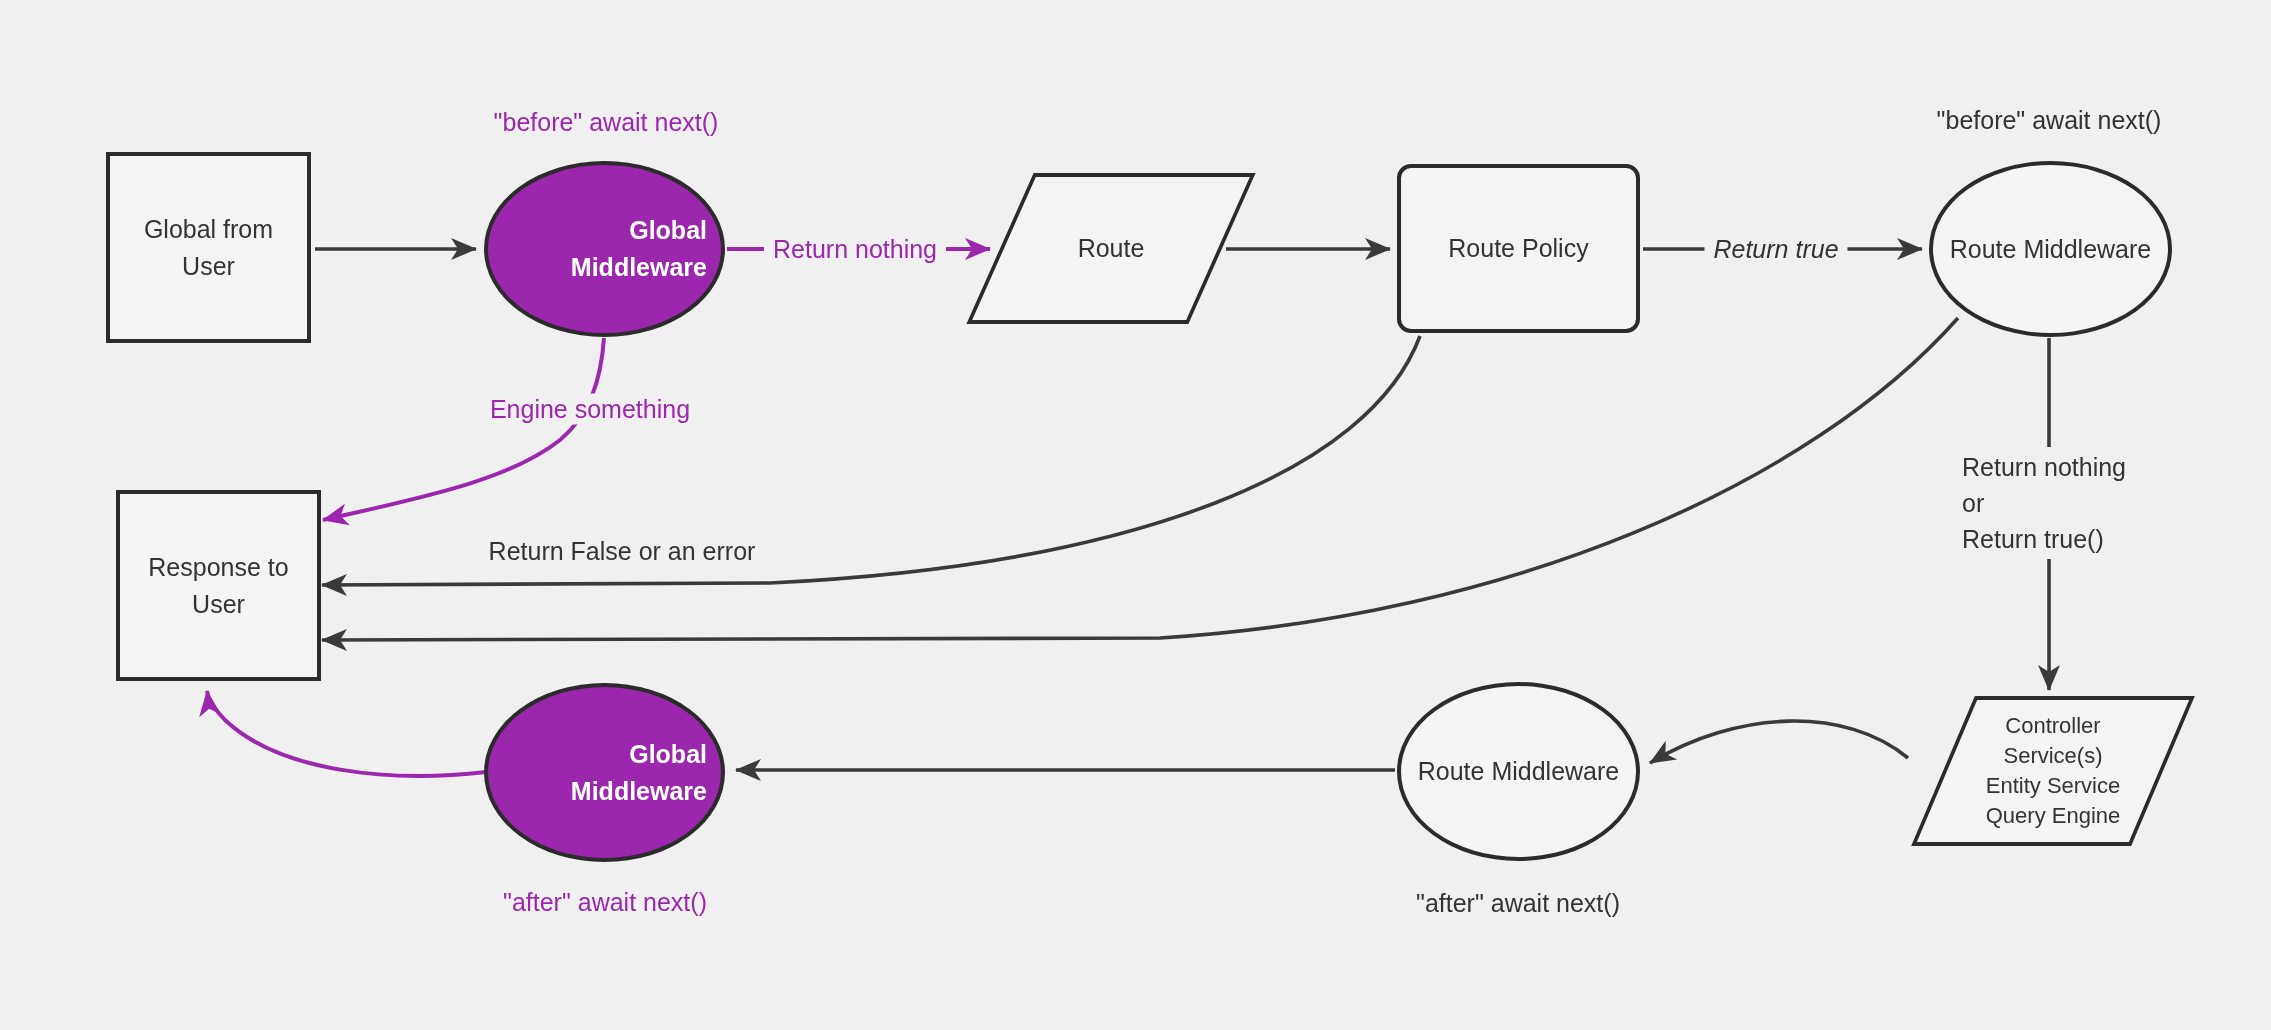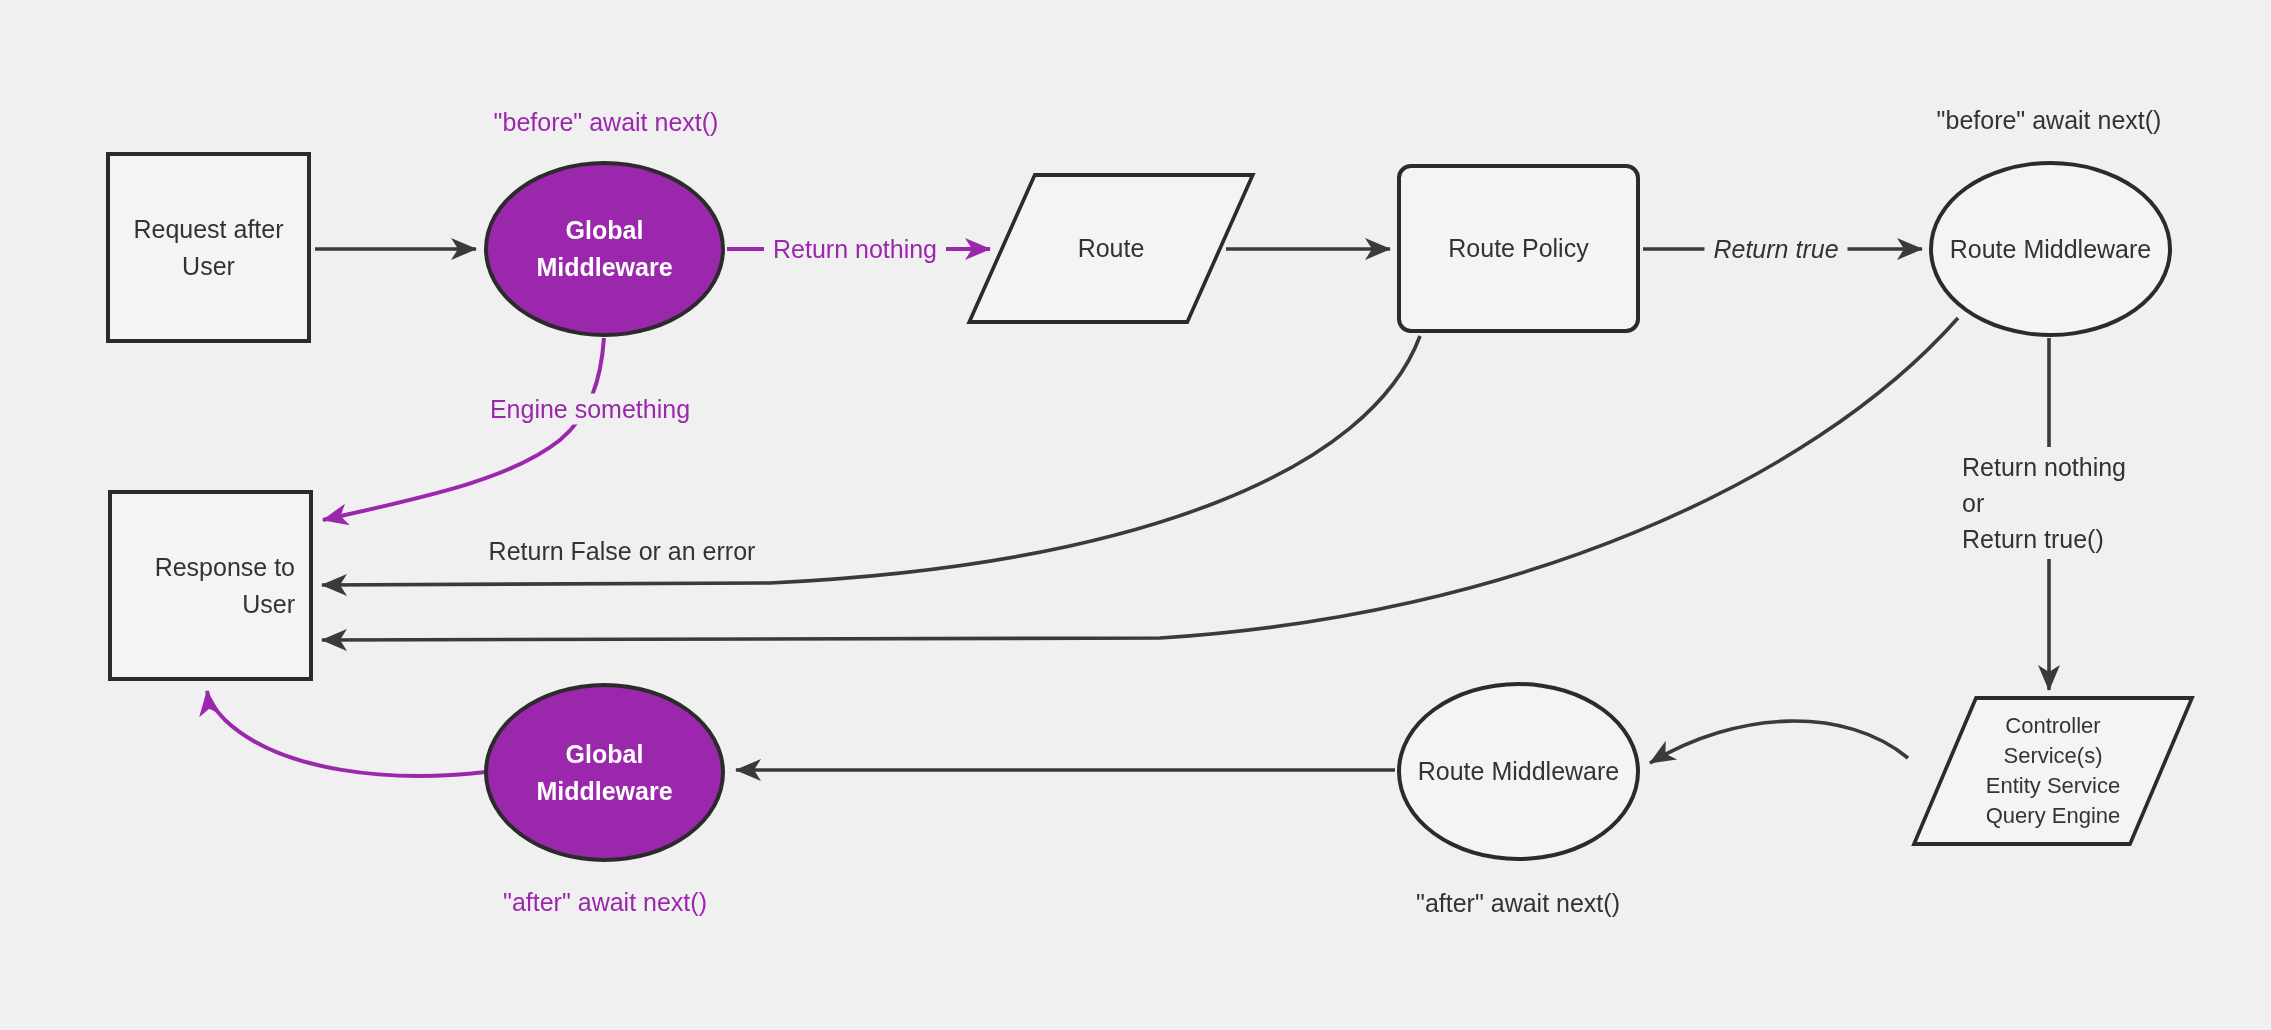--- a/index.html
+++ b/index.html
@@ -13,21 +13,21 @@
   .edge{fill:none;stroke:var(--edge-stroke);stroke-width:3.6px;}
   .edge.purple{stroke:var(--purple);stroke-width:4px;}
   #arrow-black path{fill:var(--edge-stroke);}
   #arrow-purple path{fill:var(--purple);}
 
   .node{position:absolute;box-sizing:border-box;display:flex;align-items:center;justify-content:center;
         text-align:center;color:var(--text);font-size:25px;line-height:37px;}
   .rect{background:var(--node-fill);border:4px solid var(--node-border);}
   .rounded{background:var(--node-fill);border:4px solid var(--node-border);border-radius:14px;}
   .ellipse{background:var(--node-fill);border:4px solid var(--node-border);border-radius:50%;}
-  .ellipse.purple-fill{background:var(--purple);color:var(--text-on-purple);font-weight:bold;}
+  .ellipse.purple-fill{background:var(--purple);color:var(--text-on-purple);font-weight:bold;text-align:right;}
   .parallelogram{background:var(--node-fill);border:4px solid var(--node-border);}
   .node-label{width:100%;padding:0 14px;}
   .para-inner{width:100%;text-align:center;}
   .controller-text{font-size:22px;line-height:30px;}
 
   .edge-label{position:absolute;transform:translate(-50%,-50%);white-space:nowrap;
               background:var(--background);padding:1px 9px;color:var(--text);font-size:25px;}
   .edge-label.purple-text{color:var(--purple);}
   .annotation{position:absolute;transform:translate(-50%,-50%);white-space:nowrap;
               color:var(--text);font-size:25px;}
@@ -56,21 +56,21 @@
     <path class="edge" d="M 2049,338 L 2049,690" marker-end="url(#arrow-black)"></path>
     <path class="edge" d="M 1908,758 C 1845,706 1738,710 1650,763" marker-end="url(#arrow-black)"></path>
     <path class="edge" d="M 1395,770 L 736,770" marker-end="url(#arrow-black)"></path>
     <path class="edge purple" d="M 486,772 C 390,783 280,772 225,720 C 212,706 208,699 207,691" marker-end="url(#arrow-purple)"></path>
     <path class="edge purple" d="M 604,338 C 601,380 590,415 560,440 C 510,480 420,498 323,520" marker-end="url(#arrow-purple)"></path>
     <path class="edge" d="M 1420,336 C 1370,470 1140,565 770,583 L 322,585" marker-end="url(#arrow-black)"></path>
     <path class="edge" d="M 1958,318 C 1810,485 1510,616 1160,638 L 322,640" marker-end="url(#arrow-black)"></path>
   </svg>
 
   <div class="node rect" style="left:106px;top:152px;width:205px;height:191px;">
-    <div class="node-label">Request after User</div>
+    <div class="node-label">Global from User</div>
   </div>
 
   <div class="node ellipse purple-fill" style="left:484px;top:161px;width:241px;height:176px;">
     <div class="node-label">Global Middleware</div>
   </div>
 
   <div class="node parallelogram" style="left:1000px;top:173px;width:222px;height:151px;transform:skewX(-24deg);">
     <div class="para-inner" style="transform:skewX(24deg);">Route</div>
   </div>
 
@@ -92,21 +92,21 @@
   </div>
 
   <div class="node ellipse" style="left:1397px;top:682px;width:243px;height:179px;">
     <div class="node-label">Route Middleware</div>
   </div>
 
   <div class="node ellipse purple-fill" style="left:484px;top:683px;width:241px;height:179px;">
     <div class="node-label">Global Middleware</div>
   </div>
 
-  <div class="node rect" style="left:108px;top:490px;width:205px;height:191px;text-align:right;">
+  <div class="node rect" style="left:116px;top:490px;width:205px;height:191px;">
     <div class="node-label">Response to User</div>
   </div>
 
   <div class="annotation purple-text" style="left:606px;top:122px;">"before" await next()</div>
   <div class="annotation" style="left:2049px;top:120px;">"before" await next()</div>
   <div class="annotation" style="left:1518px;top:903px;">"after" await next()</div>
   <div class="annotation purple-text" style="left:605px;top:902px;">"after" await next()</div>
 
   <div class="edge-label purple-text" style="left:855px;top:249px;">Return nothing</div>
   <div class="edge-label" style="left:1776px;top:249px;font-style:italic;">Return true</div>

